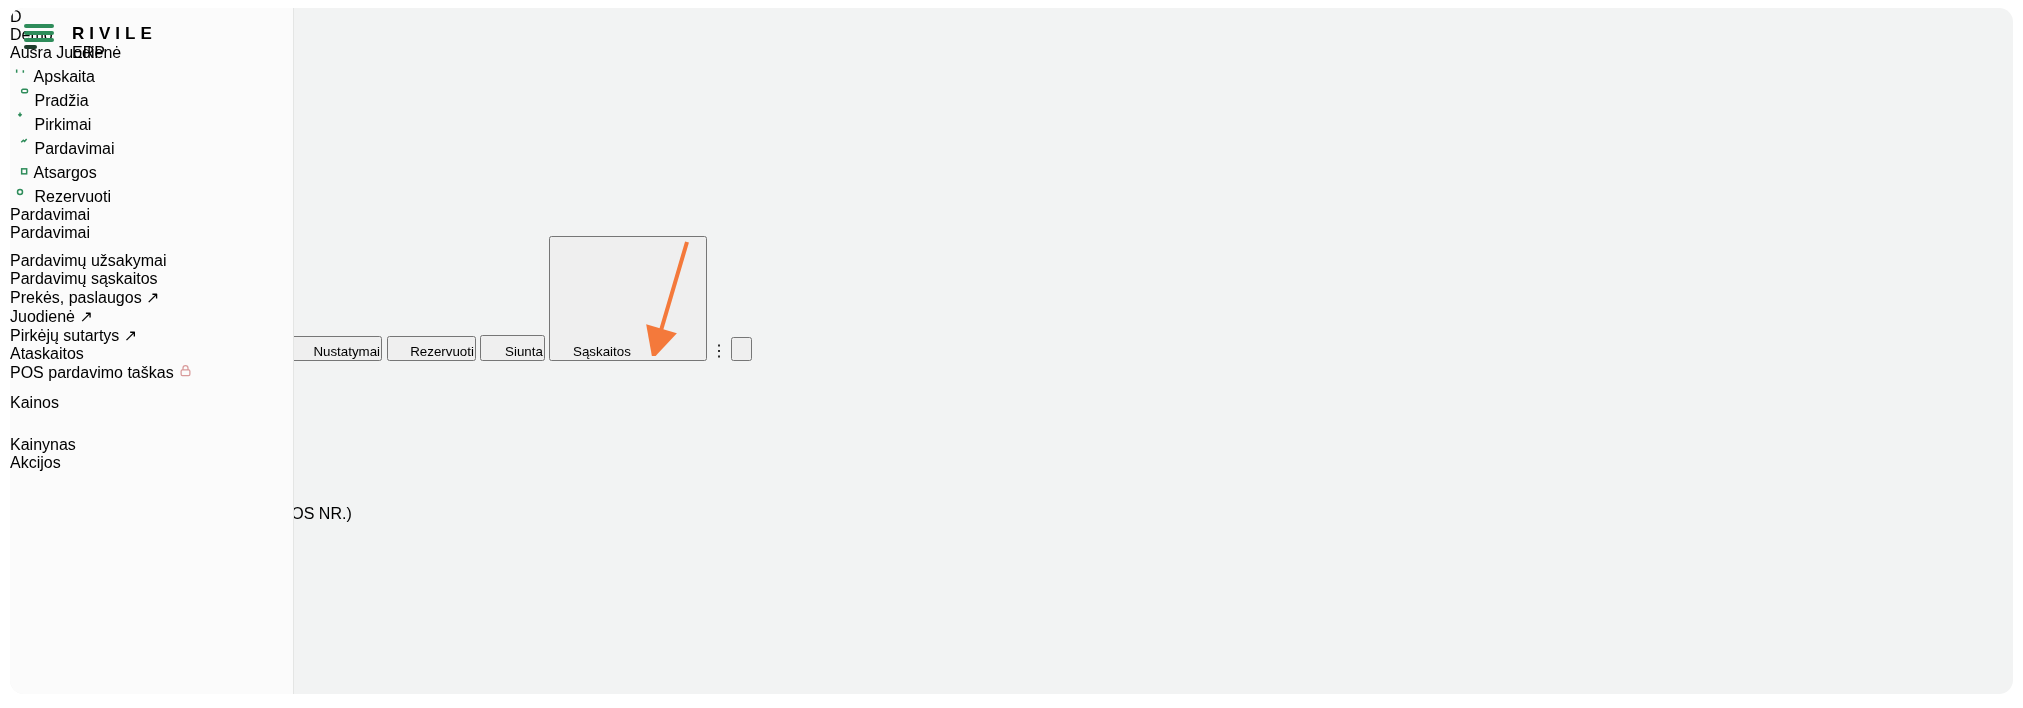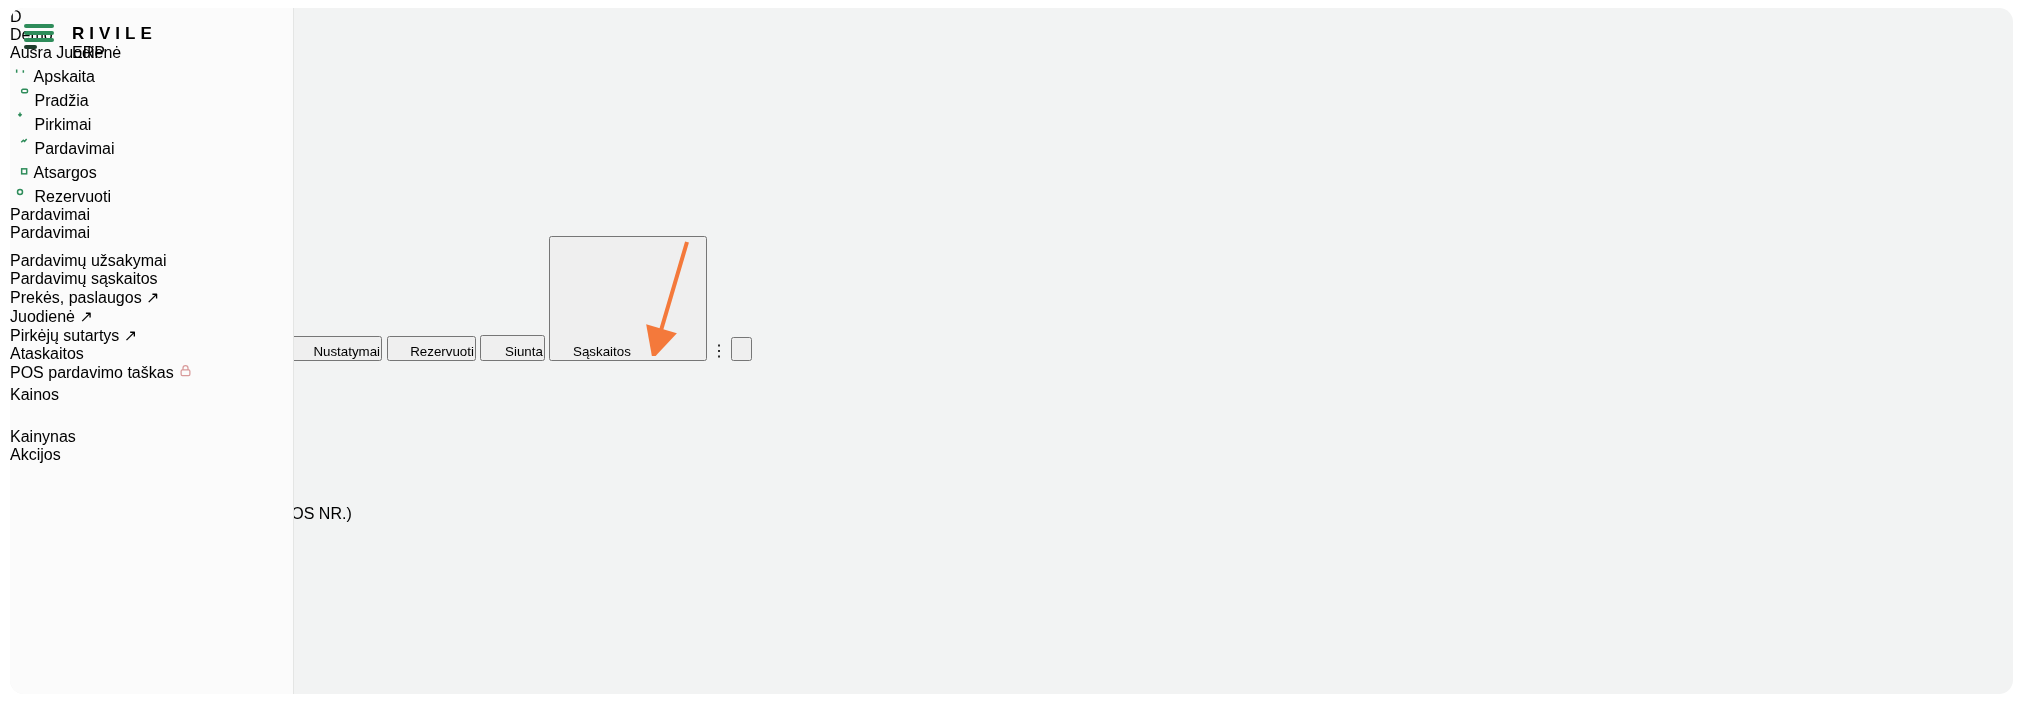--- a/index.html
+++ b/index.html
@@ -236,21 +236,21 @@
       </div>
       <div class="panel-div"></div>
       <div class="side-item locked">
         <span>POS pardavimo taškas</span>
         <svg width="15" height="15" viewBox="0 0 24 24" fill="none" stroke="#d89a9a" stroke-width="2">
             <rect x="5" y="11" width="14" height="9" rx="2"></rect>
             <path d="M8 11V8a4 4 0 0 1 8 0v3"></path>
           </svg>
       </div>
       <div class="panel-div"></div>
-      <div class="sect-head" style="margin-top:4px;">
+      <div class="sect-head" style="margin-top:12px;">
         <span>Kainos</span>
         <i class="chev up"></i>
       </div>
       <div class="side-item" style="margin-top:24px;">
         <span>Kainynas</span>
       </div>
       <div class="side-item">
         <span>Akcijos</span>
       </div>
     </div>

